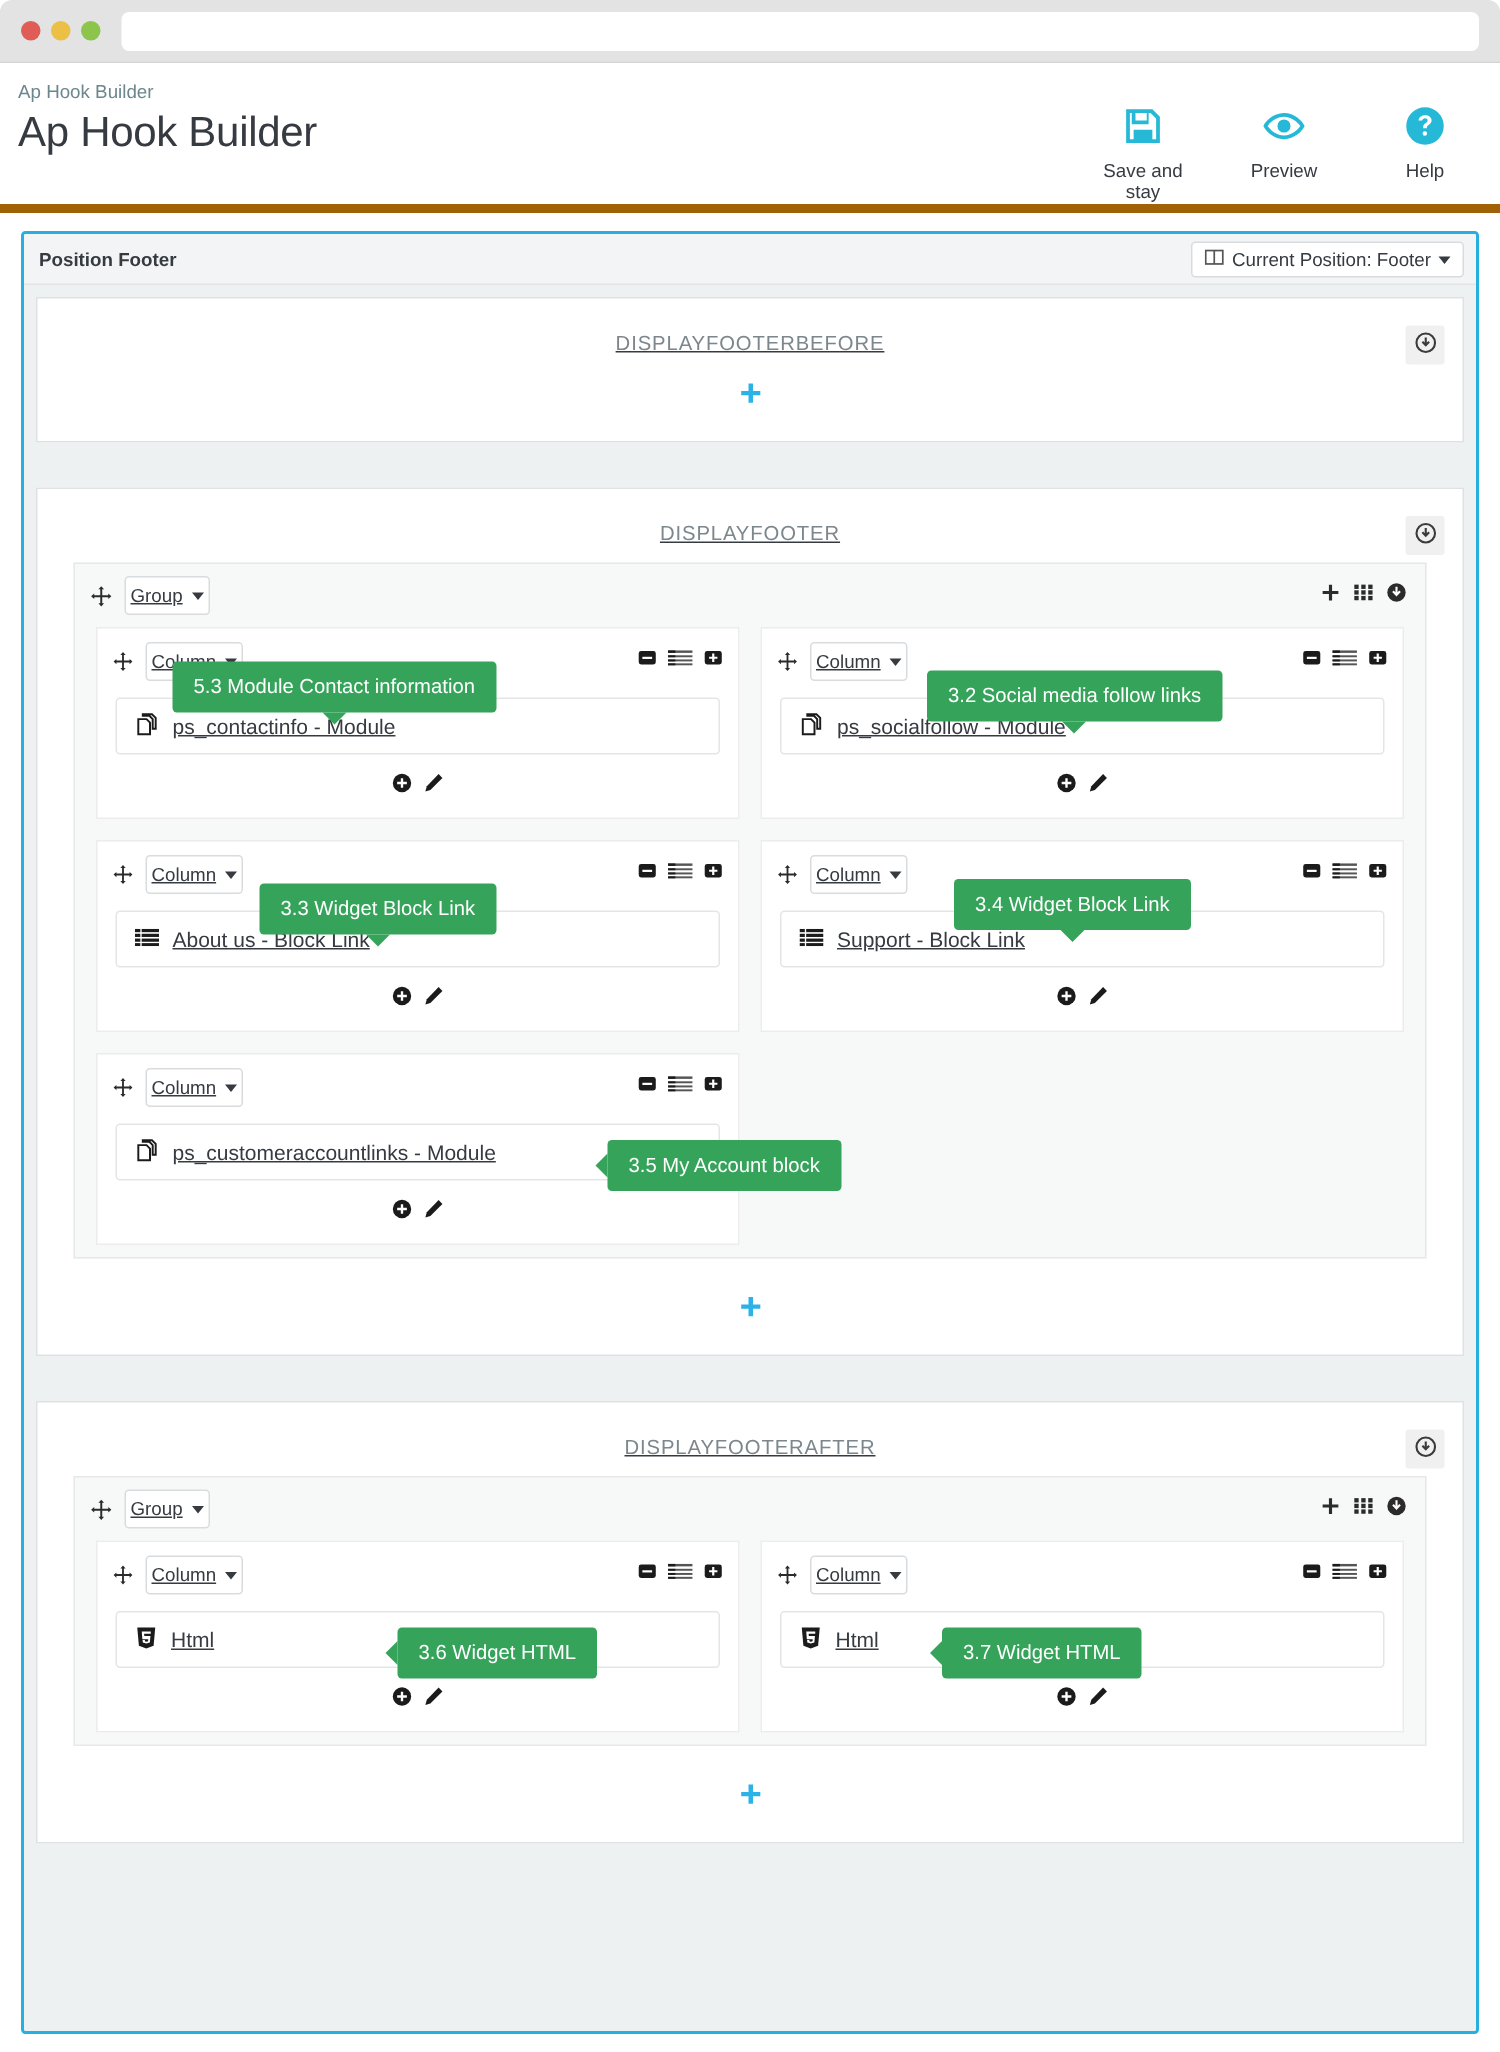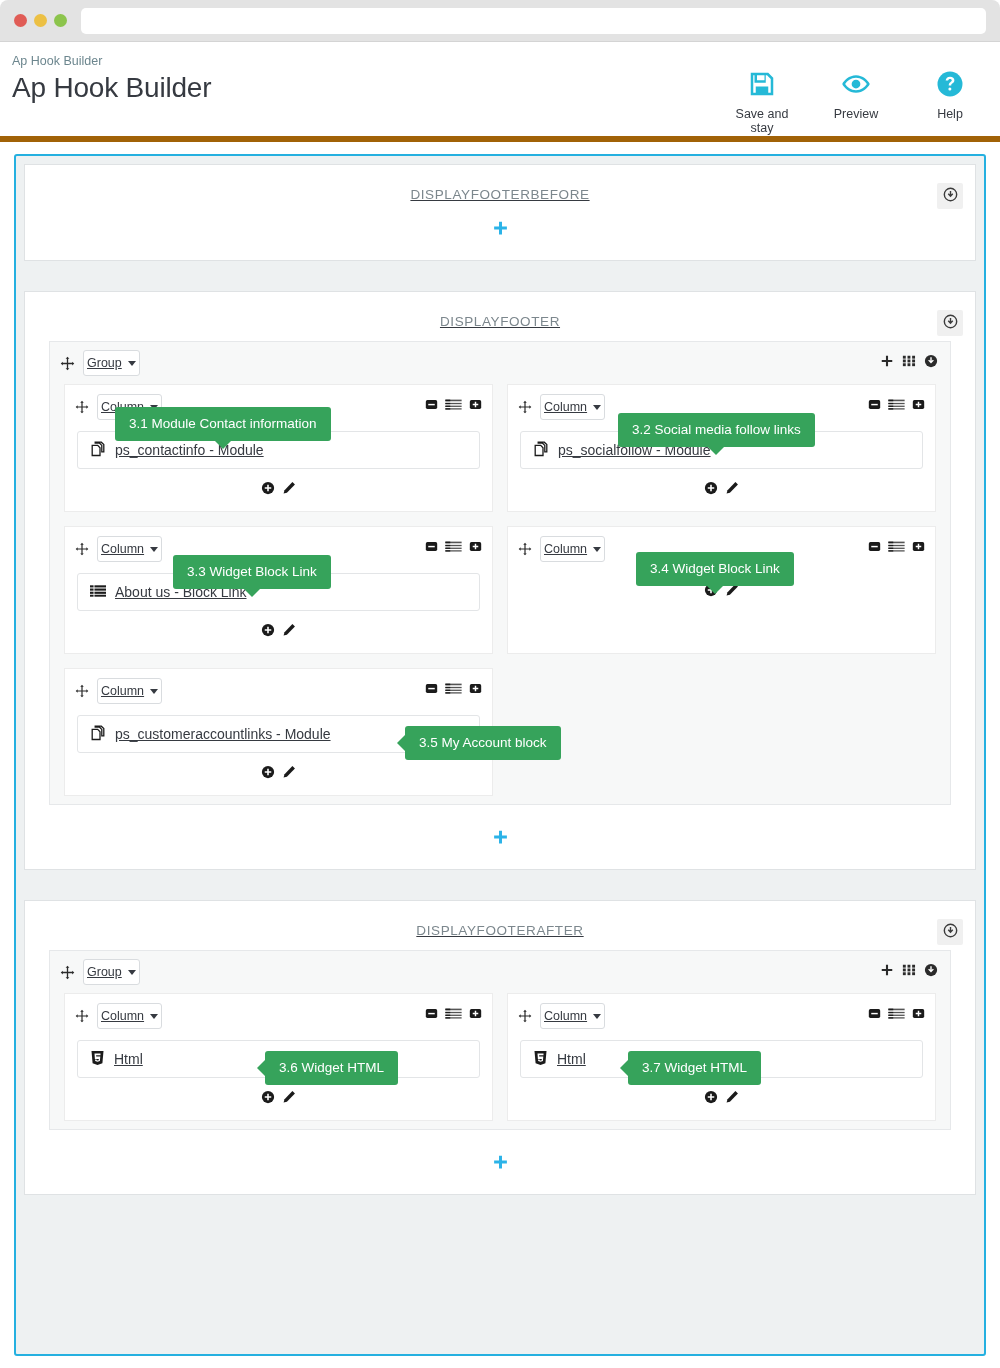--- a/index.html
+++ b/index.html
@@ -187,20 +187,33 @@
             <circle cx="12" cy="12" r="10" fill="#25b9d7"></circle>
             <path d="M12 6.2c-2 0-3.3 1.2-3.5 2.9h2c.1-.7.7-1.2 1.5-1.2.9 0 1.4.5 1.4 1.1 0 .6-.3.9-1.1 1.5-.9.6-1.3 1.2-1.3 2.2v.5h2v-.4c0-.6.2-.9 1.1-1.5.9-.6 1.4-1.3 1.4-2.4 0-1.6-1.4-2.7-3.5-2.7zm-.1 8.6a1.2 1.2 0 1 0 0 2.4 1.2 1.2 0 0 0 0-2.4z" fill="#fff"></path>
           </svg>
       </span>
       <span class="lbl">Help</span>
     </div>
   </div>
 </div>
 
 <div class="panel">
+  <div class="panel-head">
+    <span class="ptitle">Position Footer</span>
+    <div class="pos-select">
+      <span>
+        <svg width="13" height="13" viewBox="0 0 16 16">
+            <rect x="1" y="2.5" width="14" height="11" fill="none" stroke="#555" stroke-width="1.4"></rect>
+            <line x1="8" y1="2.5" x2="8" y2="13.5" stroke="#555" stroke-width="1.4"></line>
+          </svg>
+      </span>
+      <span>Current Position: Footer</span>
+      <i class="caret"></i>
+    </div>
+  </div>
 
   <div class="hook">
     <div class="hook-title">DISPLAYFOOTERBEFORE</div>
     <div class="hook-action">
       <span>
         <svg width="15" height="15" viewBox="0 0 16 16">
             <circle cx="8" cy="8" r="6.6" fill="none" stroke="#3b3b3b" stroke-width="1.5"></circle>
             <path d="M8 4.2v5.2M5.6 7.3 8 9.8l2.4-2.5" fill="none" stroke="#3b3b3b" stroke-width="1.5"></path>
           </svg>
       </span>
@@ -301,21 +314,21 @@
             </div>
           </div>
           <div class="widget">
             <span><svg width="16" height="16" viewBox="0 0 16 16">
                   <path d="M5.2 1.2h6.1L13.8 3.6v7.2h-2V4.4L9.6 2.2H5.2z" fill="none" stroke="#1b1b1b" stroke-width="1.3"></path>
                   <path d="M2.2 4.4h5.5l2.3 2.3v7.8H2.2z" fill="none" stroke="#1b1b1b" stroke-width="1.3"></path>
                 </svg></span>
             <span>ps_contactinfo - Module</span>
           </div>
           <div class="callout down" style="left:50px; top:22px;">
-            <span>3.1 Module Contact information</span>
+            <span>5.3 Module Contact information</span>
           </div>
           <div class="col-foot">
             <span>
                 <svg width="14" height="14" viewBox="0 0 16 16">
                   <circle cx="8" cy="8" r="7" fill="#1b1b1b"></circle>
                   <path d="M7.1 4.3h1.8v2.8h2.8v1.8H8.9v2.8H7.1V8.9H4.3V7.1h2.8z" fill="#fff"></path>
                 </svg>
               </span>
             <span>
                 <svg width="14" height="14" viewBox="0 0 16 16">
@@ -483,20 +496,35 @@
                       <rect x="0" y="6" width="6" height="1.6"></rect>
                       <rect x="0" y="9.4" width="6" height="1.6"></rect>
                       <rect x="0" y="12.6" width="6" height="1.6"></rect>
                     </g>
                   </svg></span>
               <span><svg width="13" height="13" viewBox="0 0 16 16">
                     <rect x="1" y="2.5" width="14" height="11" rx="2" fill="#1b1b1b"></rect>
                     <path d="M7.1 4.6h1.8v2.5h2.5v1.8H8.9v2.5H7.1V8.9H4.6V7.1h2.5z" fill="#fff"></path>
                   </svg></span>
             </div>
+          </div>
+          <div class="widget">
+            <span><svg width="16" height="14" viewBox="0 0 18 14">
+                  <g fill="#1b1b1b">
+                    <rect x="0" y="0.6" width="4" height="2.4"></rect>
+                    <rect x="0" y="4.2" width="4" height="2.4"></rect>
+                    <rect x="0" y="7.8" width="4" height="2.4"></rect>
+                    <rect x="0" y="11.2" width="4" height="2.2"></rect>
+                    <rect x="5" y="0.6" width="13" height="2.4"></rect>
+                    <rect x="5" y="4.2" width="13" height="2.4"></rect>
+                    <rect x="5" y="7.8" width="13" height="2.4"></rect>
+                    <rect x="5" y="11.2" width="13" height="2.2"></rect>
+                  </g>
+                </svg></span>
+            <span>Support - Block Link</span>
           </div>
           <div class="callout down" style="left:128px; top:25px;">
             <span>3.4 Widget Block Link</span>
           </div>
           <div class="col-foot">
             <span>
                 <svg width="14" height="14" viewBox="0 0 16 16">
                   <circle cx="8" cy="8" r="7" fill="#1b1b1b"></circle>
                   <path d="M7.1 4.3h1.8v2.8h2.8v1.8H8.9v2.8H7.1V8.9H4.3V7.1h2.8z" fill="#fff"></path>
                 </svg>

